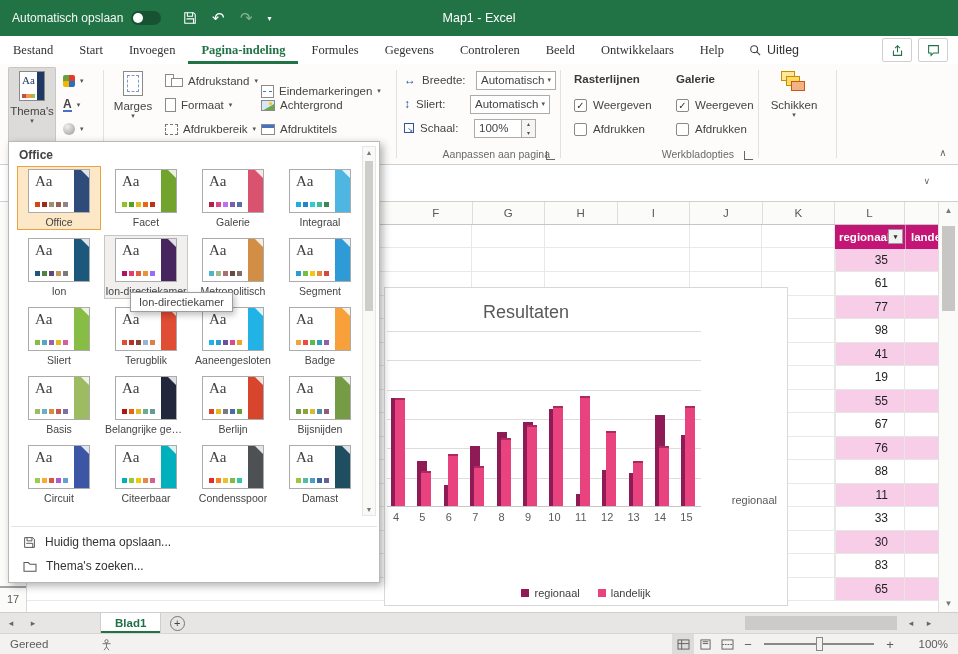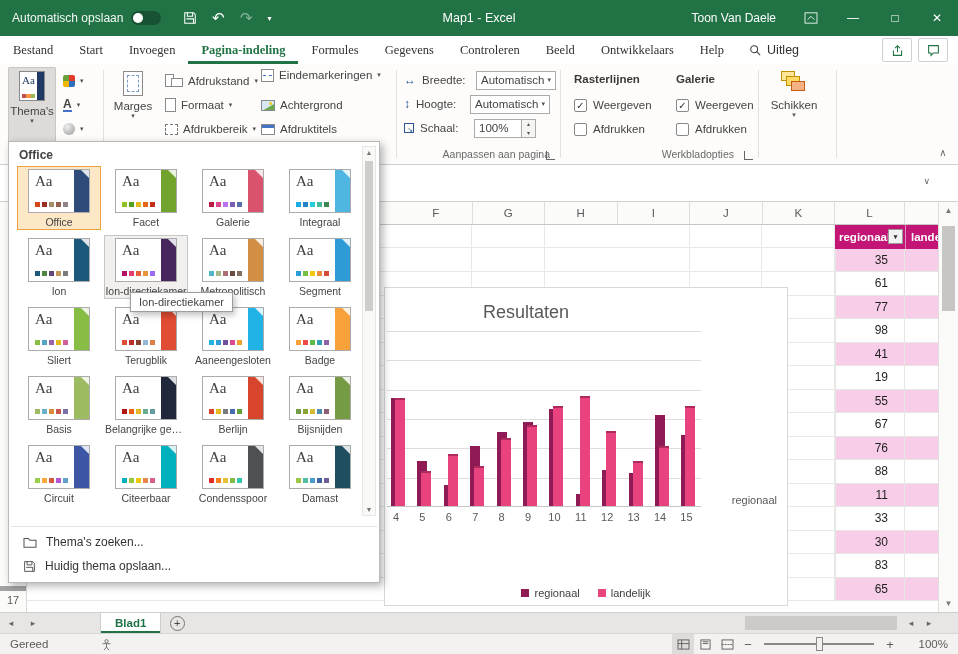--- a/index.html
+++ b/index.html
@@ -85,21 +85,21 @@
 
   
   .fxstrip{position:absolute;top:165px;left:0;width:958px;height:37px;background:#fff;border-bottom:1px solid #D2D0CE;}
   .fxchevron{position:absolute;right:28px;top:11px;font-size:9px;color:#666;cursor:pointer;}
 
   
   .colheaders{position:absolute;left:27px;top:202px;width:911px;height:23px;background:#FBFBFA;border-bottom:1px solid #C8C6C4;display:flex;padding-left:373px;font-size:11.5px;color:#5A5A5A;}
   .ch{width:72.5px;border-right:1px solid #DEDEDC;display:flex;align-items:center;justify-content:center;cursor:pointer;}
   .ch:last-of-type{width:70px;}
   .rowheader{position:absolute;left:0;top:202px;width:27px;height:410px;background:#FBFBFA;border-right:1px solid #D8D8D6;}
-  .rownum{position:absolute;left:0;width:26px;top:384px;height:23px;display:flex;align-items:center;justify-content:center;font-size:11px;color:#5A5A5A;border-top:5px solid #a3a3a3;}
+  .rownum{position:absolute;left:0;width:26px;top:384px;height:23px;display:flex;align-items:center;justify-content:center;font-size:11px;color:#5A5A5A;border-top:2px solid #a3a3a3;}
   .hlines{position:absolute;left:27px;top:225px;width:911px;height:376px;background:repeating-linear-gradient(to bottom,transparent 0,transparent 22.5px,#E8E8E6 22.5px,#E8E8E6 23.5px);}
   .vlines{position:absolute;left:400px;top:225px;width:538px;height:376px;background:repeating-linear-gradient(to right,transparent 0,transparent 71.5px,#E8E8E6 71.5px,#E8E8E6 72.5px);}
 
   
   .chart{position:absolute;left:384px;top:287px;width:404px;height:319px;background:#fff;border:1px solid #D8D8D8;z-index:5;cursor:pointer;}
   .ctitle{position:absolute;top:14px;left:0;right:120px;text-align:center;font-size:18px;color:#595959;}
   .plot{position:absolute;left:2px;top:43px;width:314px;height:176px;border-bottom:1px solid #C6C6C6;background:repeating-linear-gradient(to bottom,#DDDDDD 0,#DDDDDD 1px,transparent 1px,transparent 29.33px);}
   .bar-group{position:absolute;bottom:0;width:15px;}
   .bar{position:absolute;bottom:0;width:10px;}
   .bar.back{left:0;}
@@ -189,32 +189,20 @@
         <svg width="14" height="14" viewBox="0 0 16 16">
             <path d="M2 2h10l2 2v10H2z" fill="none" stroke="#fff" stroke-width="1.2"></path>
             <path d="M5 2v4h6V2M4 9h8v5" fill="none" stroke="#fff" stroke-width="1.2"></path>
           </svg>
       </span>
       <span class="qbtn">↶</span>
       <span class="qbtn disabled">↷</span>
       <span class="qbtn small">▾</span>
     </div>
     <div class="win-title">Map1 - Excel</div>
-    <div class="tb-right">
-      <span class="user">Toon Van Daele</span>
-      <span class="winbtn">
-        <svg width="14" height="12" viewBox="0 0 16 14">
-            <rect x="1" y="1" width="14" height="12" fill="none" stroke="#fff"></rect>
-            <path d="M4 9l4-4 4 4" fill="none" stroke="#fff"></path>
-          </svg>
-      </span>
-      <span class="winbtn">—</span>
-      <span class="winbtn">□</span>
-      <span class="winbtn">✕</span>
-    </div>
   </header>
 
   <nav class="tabrow">
     <div class="rtabs">
 
         <div class="rtab">Bestand</div>
 
         <div class="rtab">Start</div>
 
         <div class="rtab">Invoegen</div>
@@ -300,21 +288,21 @@
     <div class="sbtn" style="left:162px;top:30px;">
         <span class="size-ico"></span>
         <span>Formaat</span>
         <span class="caret">▾</span>
       </div>
     <div class="sbtn" style="left:162px;top:54px;">
         <span class="area-ico"></span>
         <span>Afdrukbereik</span>
         <span class="caret">▾</span>
       </div>
-    <div class="sbtn" style="left:258px;top:0;">
+    <div class="sbtn" style="left:258px;top:16px;">
         <span class="breaks-ico"></span>
         <span>Eindemarkeringen</span>
         <span class="caret">▾</span>
       </div>
     <div class="sbtn" style="left:258px;top:30px;">
         <span class="bg-ico"></span>
         <span>Achtergrond</span>
       </div>
     <div class="sbtn" style="left:258px;top:54px;">
         <span class="titles-ico"></span>
@@ -324,21 +312,21 @@
     <div class="fitrow" style="left:404px;top:6px;">
       <span class="fit-ico">↔</span>
       <span class="fitlabel">Breedte:</span>
       <span class="combo">
           <span>Automatisch</span>
           <span class="caret">▾</span>
         </span>
     </div>
     <div class="fitrow" style="left:404px;top:30px;">
       <span class="fit-ico">↕</span>
-      <span class="fitlabel">Hoogte:</span>
+      <span class="fitlabel">Sliert:</span>
       <span class="combo">
           <span>Automatisch</span>
           <span class="caret">▾</span>
         </span>
     </div>
     <div class="fitrow" style="left:404px;top:54px;">
       <span class="scale-ico"></span>
       <span class="fitlabel">Schaal:</span>
       <span class="combo narrow">
           <span>100%</span>
@@ -942,30 +930,30 @@
           <span class="tname">Damast</span>
         </div>
       </div>
     <div class="pscroll">
       <span class="ps-arrow" style="top:2px">▲</span>
       <span class="ps-thumb"></span>
       <span class="ps-arrow" style="bottom:2px">▼</span>
     </div>
     <div class="pfooter">
       <div class="fitem">
-        <svg width="14" height="12" viewBox="0 0 16 14">
-            <path d="M1 3h5l2 2h7v8H1z" fill="none" stroke="#555" stroke-width="1.2"></path>
-          </svg>
-        <span>Thema's zoeken...</span>
-      </div>
-      <div class="fitem">
         <svg width="13" height="13" viewBox="0 0 16 16">
             <path d="M2 2h10l2 2v10H2z" fill="none" stroke="#555" stroke-width="1.2"></path>
             <path d="M5 2v4h6V2M4 9h8v5" fill="none" stroke="#555" stroke-width="1.2"></path>
           </svg>
         <span>Huidig thema opslaan...</span>
       </div>
+      <div class="fitem">
+        <svg width="14" height="12" viewBox="0 0 16 14">
+            <path d="M1 3h5l2 2h7v8H1z" fill="none" stroke="#555" stroke-width="1.2"></path>
+          </svg>
+        <span>Thema's zoeken...</span>
+      </div>
     </div>
   </div>
 
   <div class="tooltip">Ion-directiekamer</div>
 
 </div>
 
 </body></html>

